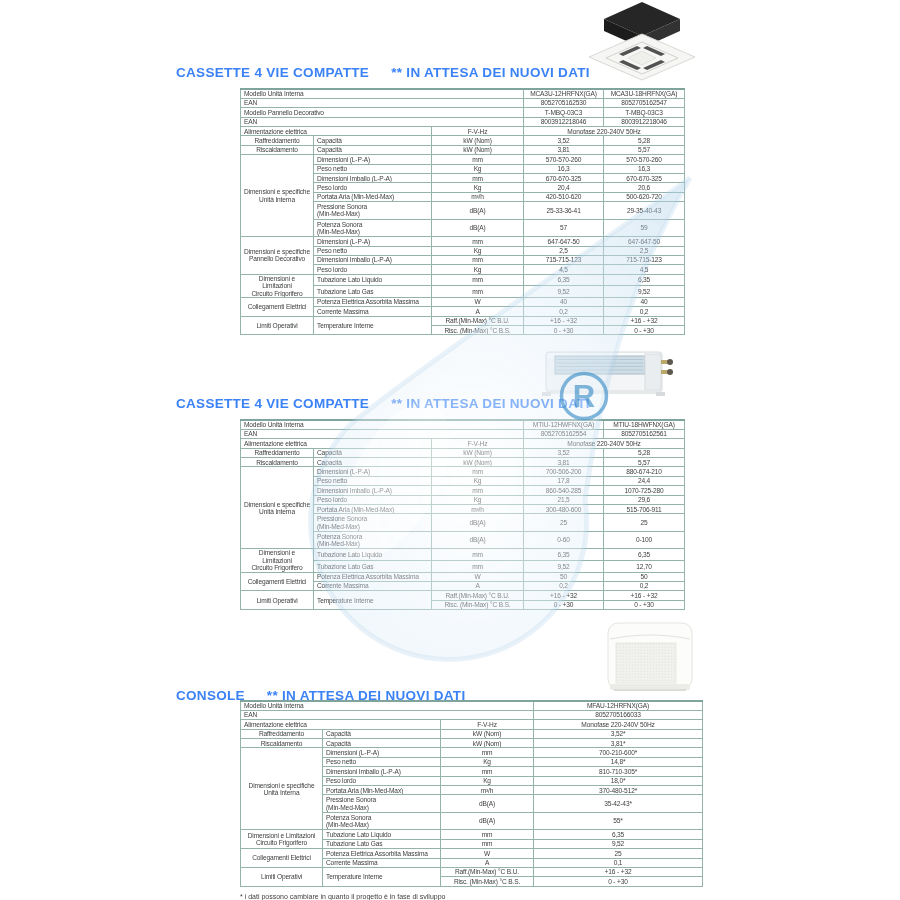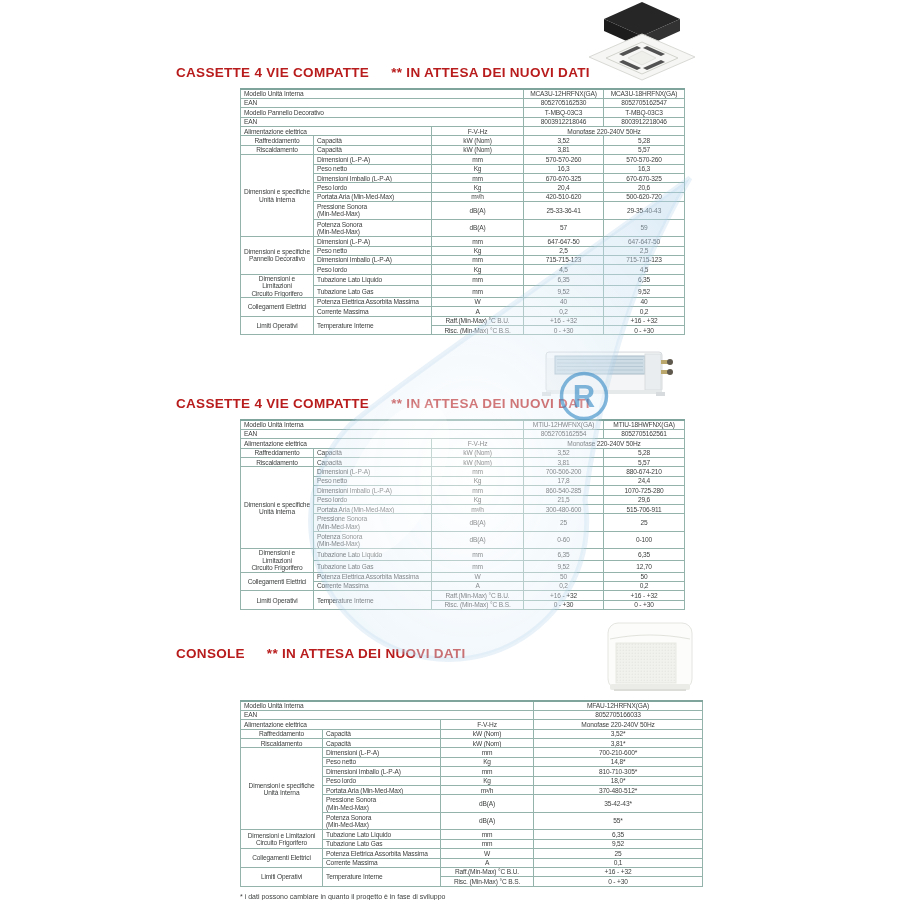--- a/index.html
+++ b/index.html
@@ -3,21 +3,21 @@
 <meta charset="utf-8">
 <style>
   * { margin:0; padding:0; box-sizing:border-box; }
   html,body { width:900px; height:900px; }
   body {
     position:relative; background:#ffffff; overflow:hidden;
     font-family:"Liberation Sans", sans-serif; color:#3d3d3d;
   }
   .page-title {
     position:absolute; left:176px; font-size:13.5px; font-weight:bold;
-    color:#b91c1c; letter-spacing:.3px; white-space:nowrap;
+    color:#3b82f6; letter-spacing:.3px; white-space:nowrap;
   }
   .page-title .note { margin-left:22px; }
   .spec-table {
     position:absolute; border-collapse:collapse; table-layout:fixed;
     font-size:6.6px; line-height:1.12; letter-spacing:-0.15px; color:#3f4040;
     border:1px solid #7fa49c; background:transparent;
   }
   .spec-table td {
     border:1px solid #93b3ab; height:9.4px; padding:0 3px;
     text-align:center; vertical-align:middle; white-space:pre-line; overflow:hidden;
@@ -368,21 +368,21 @@
         <circle cx="1.2" cy="1.2" r="0.6" fill="#dededa"></circle>
       </pattern>
     </defs>
     <rect x="7" y="7" width="84" height="66" rx="10" fill="#fcfcfb" stroke="#e4e4e0"></rect>
     <path d="M9,23 Q49,15 89,23" fill="none" stroke="#e2e2dd" stroke-width="1.2"></path>
     <rect x="15" y="27" width="60" height="40" fill="#f1f1ed" stroke="#e7e7e2"></rect>
     <rect x="15" y="27" width="60" height="40" fill="url(#cdots)"></rect>
     <rect x="9" y="68" width="80" height="6" rx="2" fill="#ebebe7"></rect>
     <rect x="13" y="73" width="72" height="2" fill="#dcdcd8"></rect>
   </svg>
-  <div class="page-title" style="top:646px">
+  <div class="page-title" style="top:688px">
     <span>CONSOLE</span><span class="note">** IN ATTESA DEI NUOVI DATI</span>
   </div>
   <table class="spec-table" style="left: 240px; top: 700px; width: 462px;">
       <colgroup>
         <col style="width: 82px;">
         <col style="width: 118px;">
         <col style="width: 93px;">
         <col style="width: 169px;">
       </colgroup>
       <tbody>

